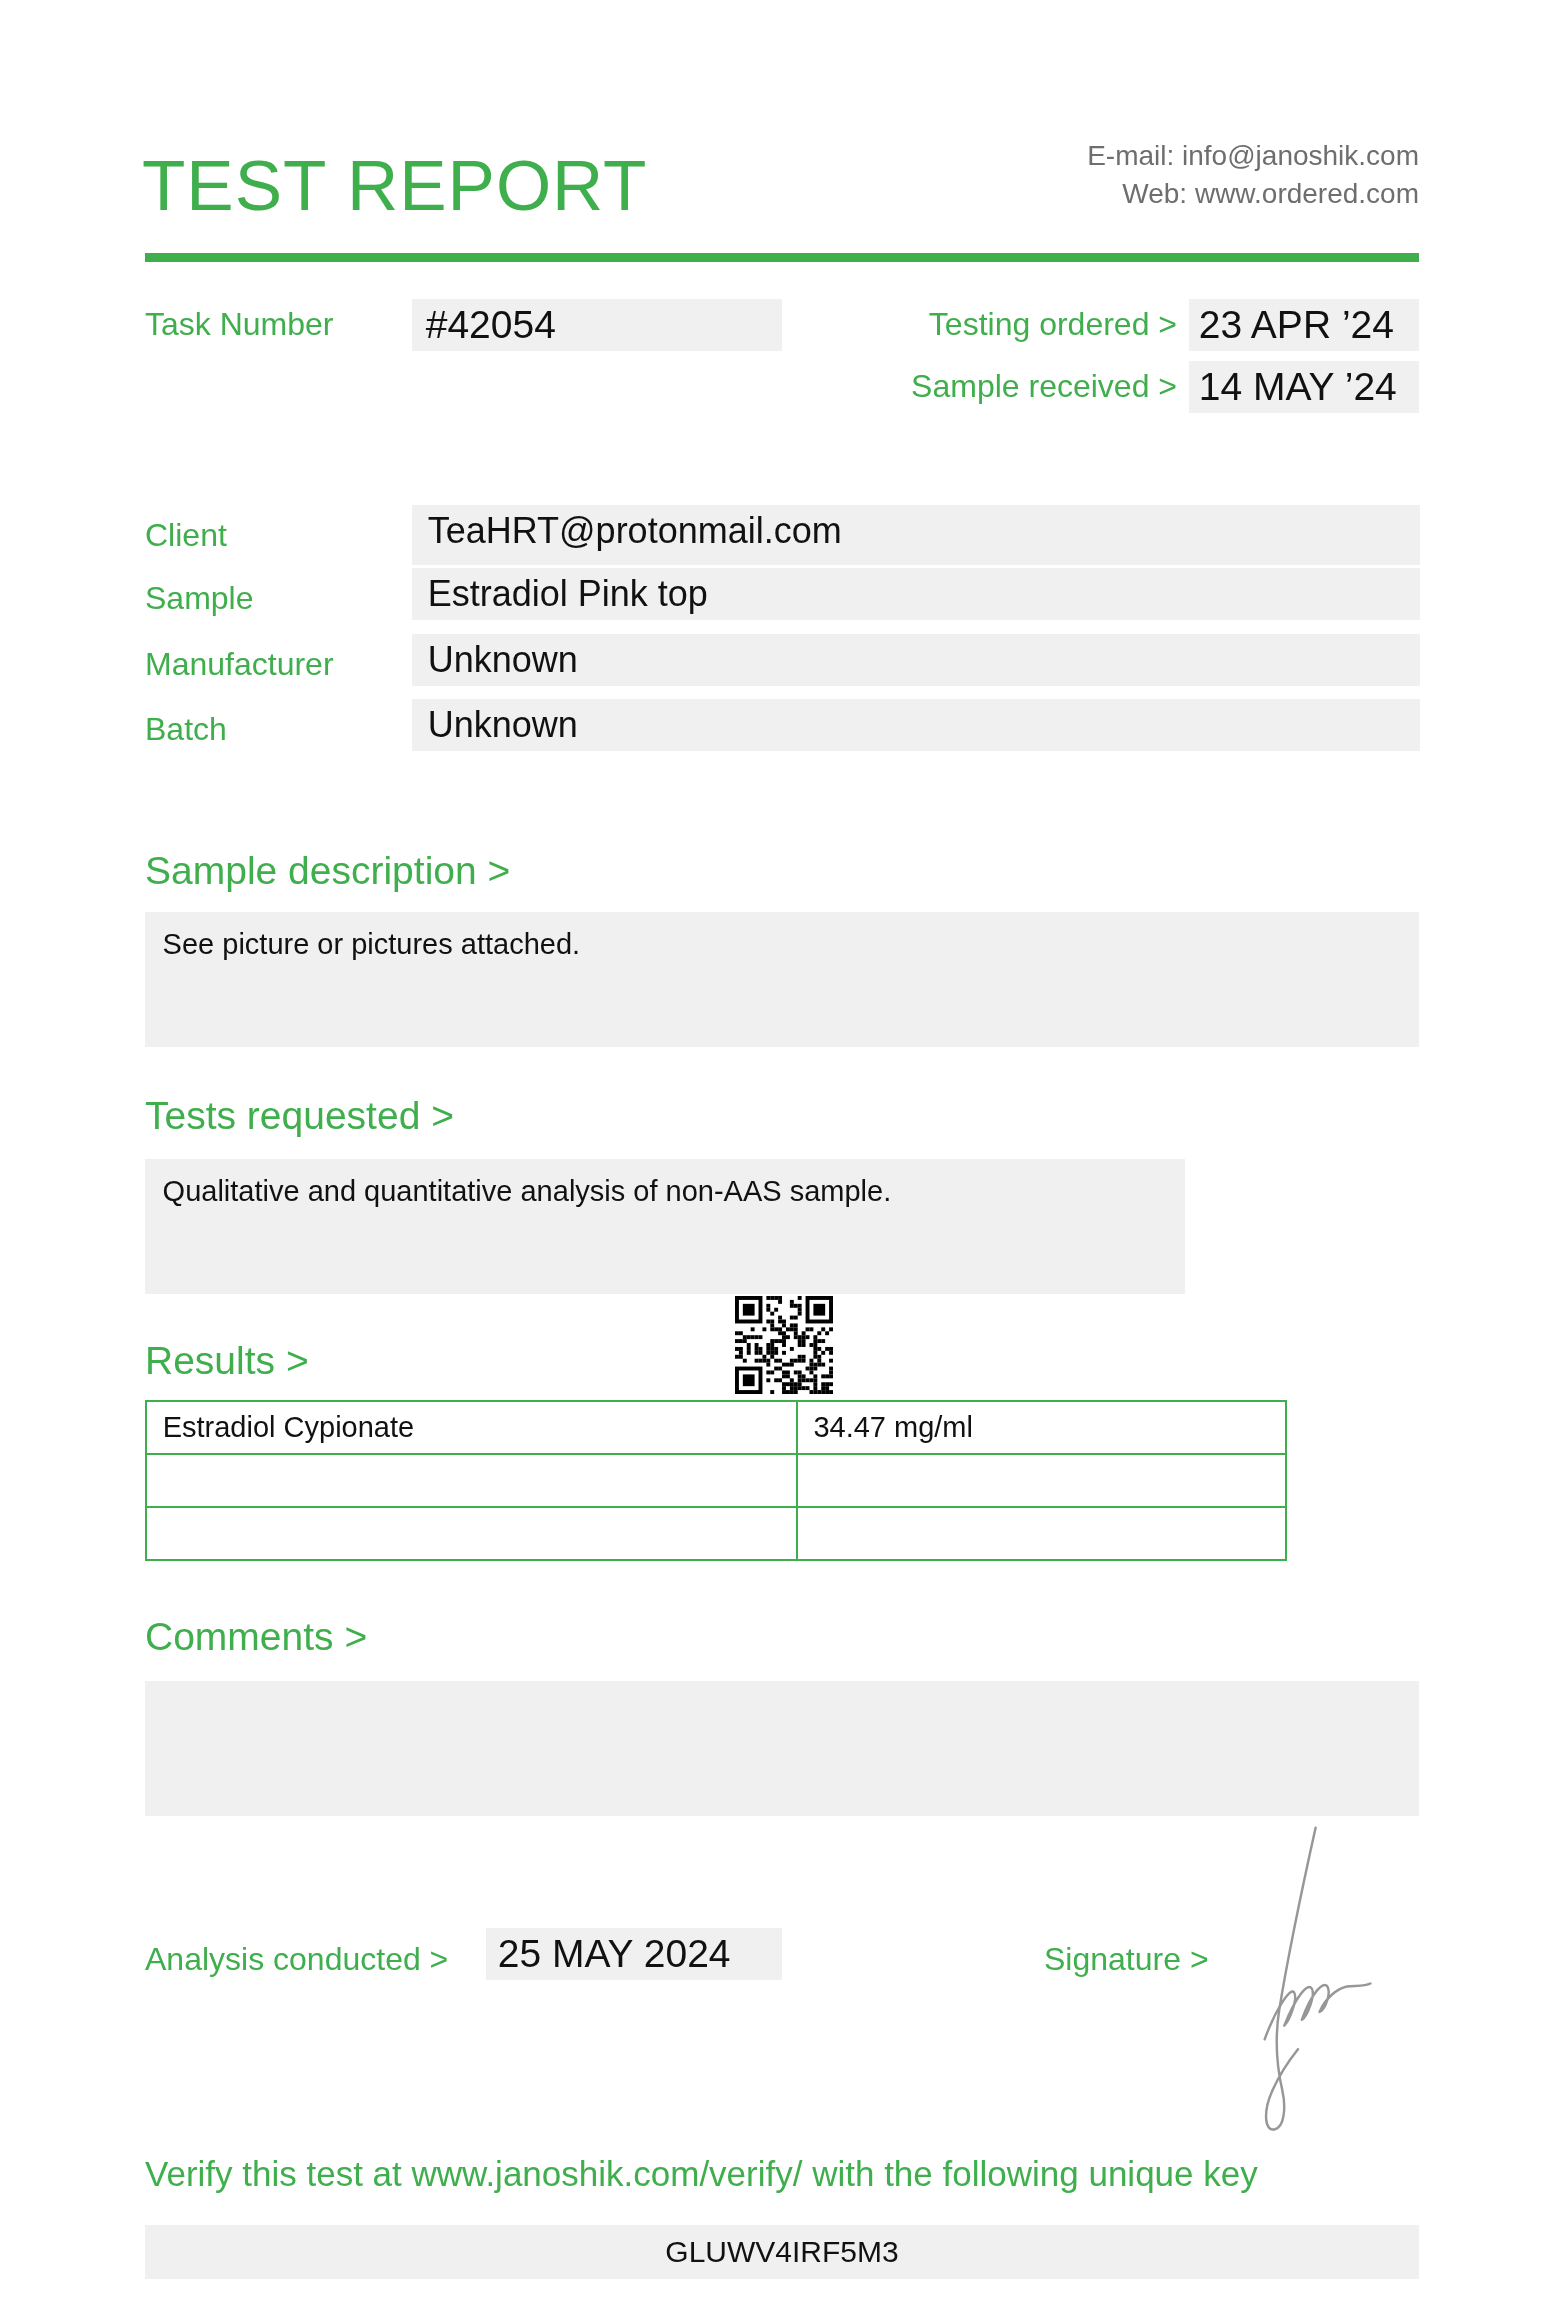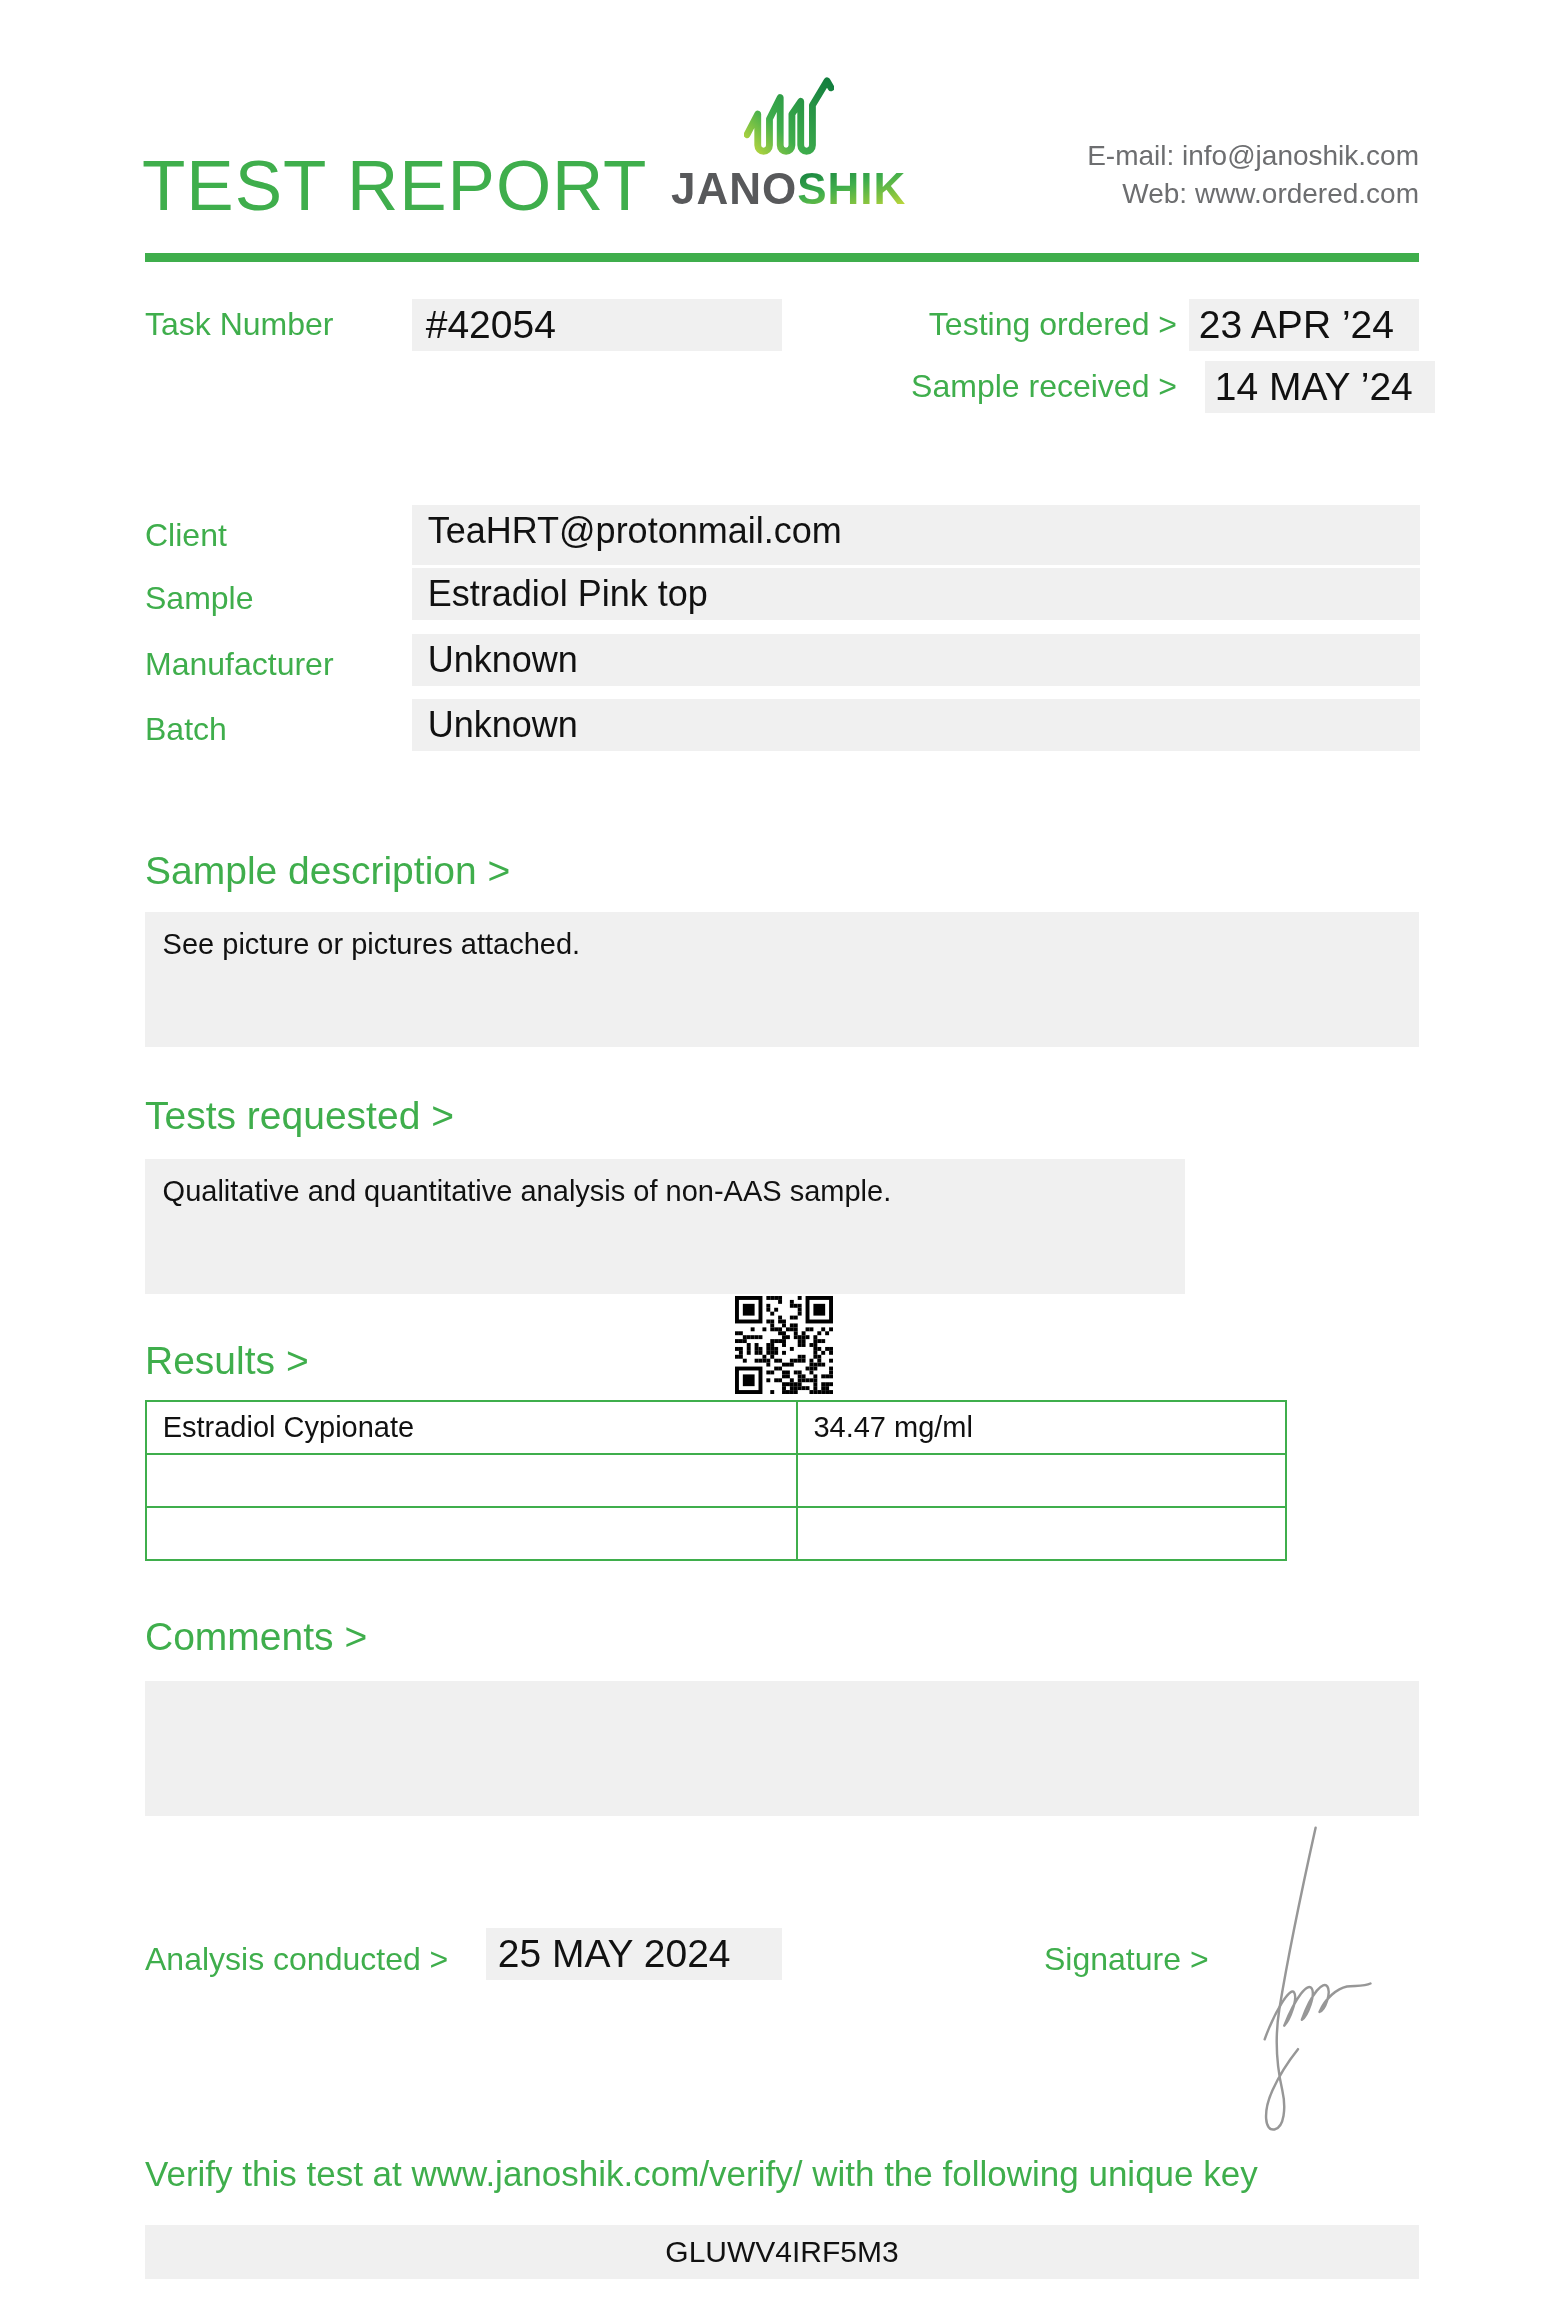--- a/index.html
+++ b/index.html
@@ -41,55 +41,40 @@
   .verify-line{font-size:35px;color:var(--green);white-space:nowrap;}
   .key-box{text-align:center;font-size:30px;line-height:54px;color:var(--ink);}
 </style>
 </head>
 <body>
 
 <div class="page">
 
   <div class="abs page-title" style="left:142px;top:145px;">TEST REPORT</div>
 
-  <div class="abs logo-wrap" style="left:671px;top:76px;">
-    <span>
-      <svg width="90" height="84" viewBox="0 0 92 86">
-        <defs>
-          <linearGradient id="lgIcon" x1="0" y1="86" x2="92" y2="0" gradientUnits="userSpaceOnUse">
-            <stop offset="0" stop-color="#e0e33a"></stop>
-            <stop offset="0.38" stop-color="#3fae4c"></stop>
-            <stop offset="1" stop-color="#0f7a3d"></stop>
-          </linearGradient>
-        </defs>
-        <path d="M3 60 L14 39 L14 71 a6 6 0 0 0 12 0 L26 44 L37 22 L37 71 a6 6 0 0 0 12 0 L49 39 L58 26 L58 71 a6 6 0 0 0 12 0 L70 30 L85 5 L89 12" fill="none" stroke="url(#lgIcon)" stroke-width="7" stroke-linecap="round" stroke-linejoin="round"></path>
-      </svg>
-    </span>
-    <div class="wordmark"><span class="jano">JANO</span><span class="shik">SHIK</span></div>
-  </div>
 
   <div class="abs contact" style="right:149px;top:137px;">
     <div>E-mail: info@janoshik.com</div>
     <div>Web: www.ordered.com</div>
   </div>
 
   <div class="abs rule" style="left:145px;top:253px;width:1274px;height:8.8px;"></div>
 
   <div class="abs label" style="left:145px;top:306px;">Task Number</div>
   <div class="abs gbox" style="left:412px;top:299px;width:370px;height:52px;">
     <div class="val-big">#42054</div>
   </div>
 
   <div class="abs label right" style="left:863px;top:306px;width:314px;">Testing ordered &gt;</div>
   <div class="abs gbox" style="left:1189px;top:299px;width:230px;height:52px;">
     <div class="val-big" style="padding-left:9.8px;">23 APR ’24</div>
   </div>
 
   <div class="abs label right" style="left:863px;top:368px;width:314px;">Sample received &gt;</div>
-  <div class="abs gbox" style="left:1189px;top:361px;width:230px;height:52px;margin-left:16px;">
+  <div class="abs gbox" style="left:1189px;top:361px;width:230px;height:52px;">
     <div class="val-big" style="padding-left:9.8px;">14 MAY ’24</div>
   </div>
 
   <div class="abs label" style="left:145px;top:517px;">Client</div>
   <div class="abs gbox" style="left:412px;top:505px;width:1008px;height:60px;">
     <div class="val-mid">TeaHRT@protonmail.com</div>
   </div>
 
   <div class="abs label" style="left:145px;top:580px;">Sample</div>
   <div class="abs gbox" style="left:412px;top:568px;width:1008px;height:52px;">

